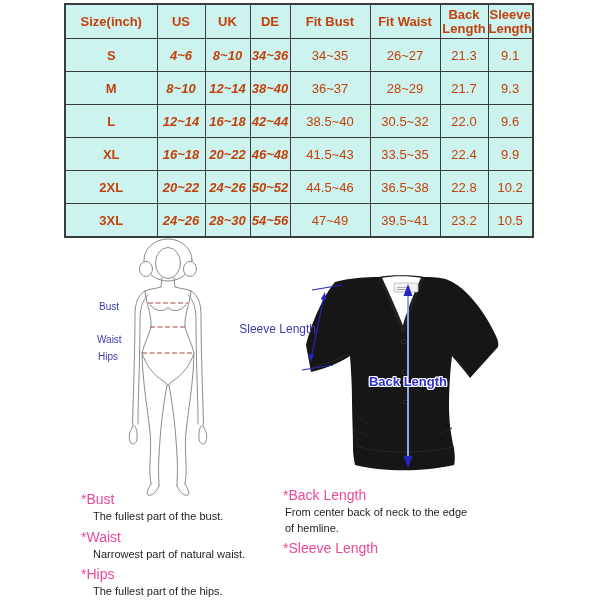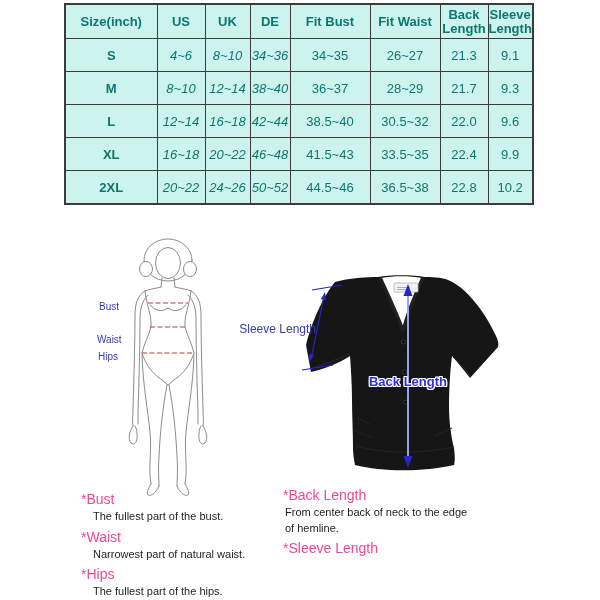--- a/index.html
+++ b/index.html
@@ -9,26 +9,26 @@
     -webkit-font-smoothing:antialiased;
   }
   
   table.size-chart{
     position:absolute;left:64px;top:3px;
     border-collapse:collapse;table-layout:fixed;
     background:#cdf3ee;border:2px solid #3b3b3b;
   }
   .size-chart th,.size-chart td{
     border:1px solid #3b3b3b;text-align:center;vertical-align:middle;
-    font-size:13px;padding:0;color:#0f766e;overflow:hidden;
+    font-size:13px;padding:0;color:#c2410c;overflow:hidden;
   }
   .size-chart th{font-weight:bold;height:33px;line-height:14px;}
   .size-chart td{height:32px;}
   .size-chart td.sz{font-weight:bold;}
-  .size-chart td.it{font-style:italic;}
+  .size-chart td.it{font-style:italic;font-weight:bold;}
   
   .fig-svg{position:absolute;left:88px;top:236px;width:160px;height:264px;}
   .card-svg{position:absolute;left:298px;top:250px;width:210px;height:232px;}
   .blue-label{position:absolute;color:#3a3aad;font-size:10px;line-height:15px;white-space:nowrap;}
   #bust-label{left:99px;top:299px;}
   #waist-label{left:97px;top:332px;}
   #hips-label{left:98px;top:349px;text-align:center;}
   #sleeve-label{left:236px;top:322px;width:80px;text-align:right;font-size:12px;white-space:nowrap;}
   #backlen-label{
     left:366px;top:374px;width:84px;text-align:center;
@@ -112,20 +112,30 @@
   <tr>
     <td class="sz">2XL</td>
     <td class="it">20~22</td>
     <td class="it">24~26</td>
     <td class="it">50~52</td>
     <td>44.5~46</td>
     <td>36.5~38</td>
     <td>22.8</td>
     <td>10.2</td>
   </tr>
+  <tr>
+    <td class="sz">3XL</td>
+    <td class="it">24~26</td>
+    <td class="it">28~30</td>
+    <td class="it">54~56</td>
+    <td>47~49</td>
+    <td>39.5~41</td>
+    <td>23.2</td>
+    <td>10.5</td>
+  </tr>
 </tbody>
   </table>
 
 <svg class="fig-svg" viewBox="0 0 160 264">
   <g fill="none" stroke="#8a8a92" stroke-width="1" stroke-linecap="round">
 
     <ellipse cx="80" cy="24" rx="24" ry="21" fill="#ffffff"></ellipse>
     <ellipse cx="58" cy="33" rx="6.5" ry="7.5" fill="#ffffff"></ellipse>
     <ellipse cx="102" cy="33" rx="6.5" ry="7.5" fill="#ffffff"></ellipse>
 

